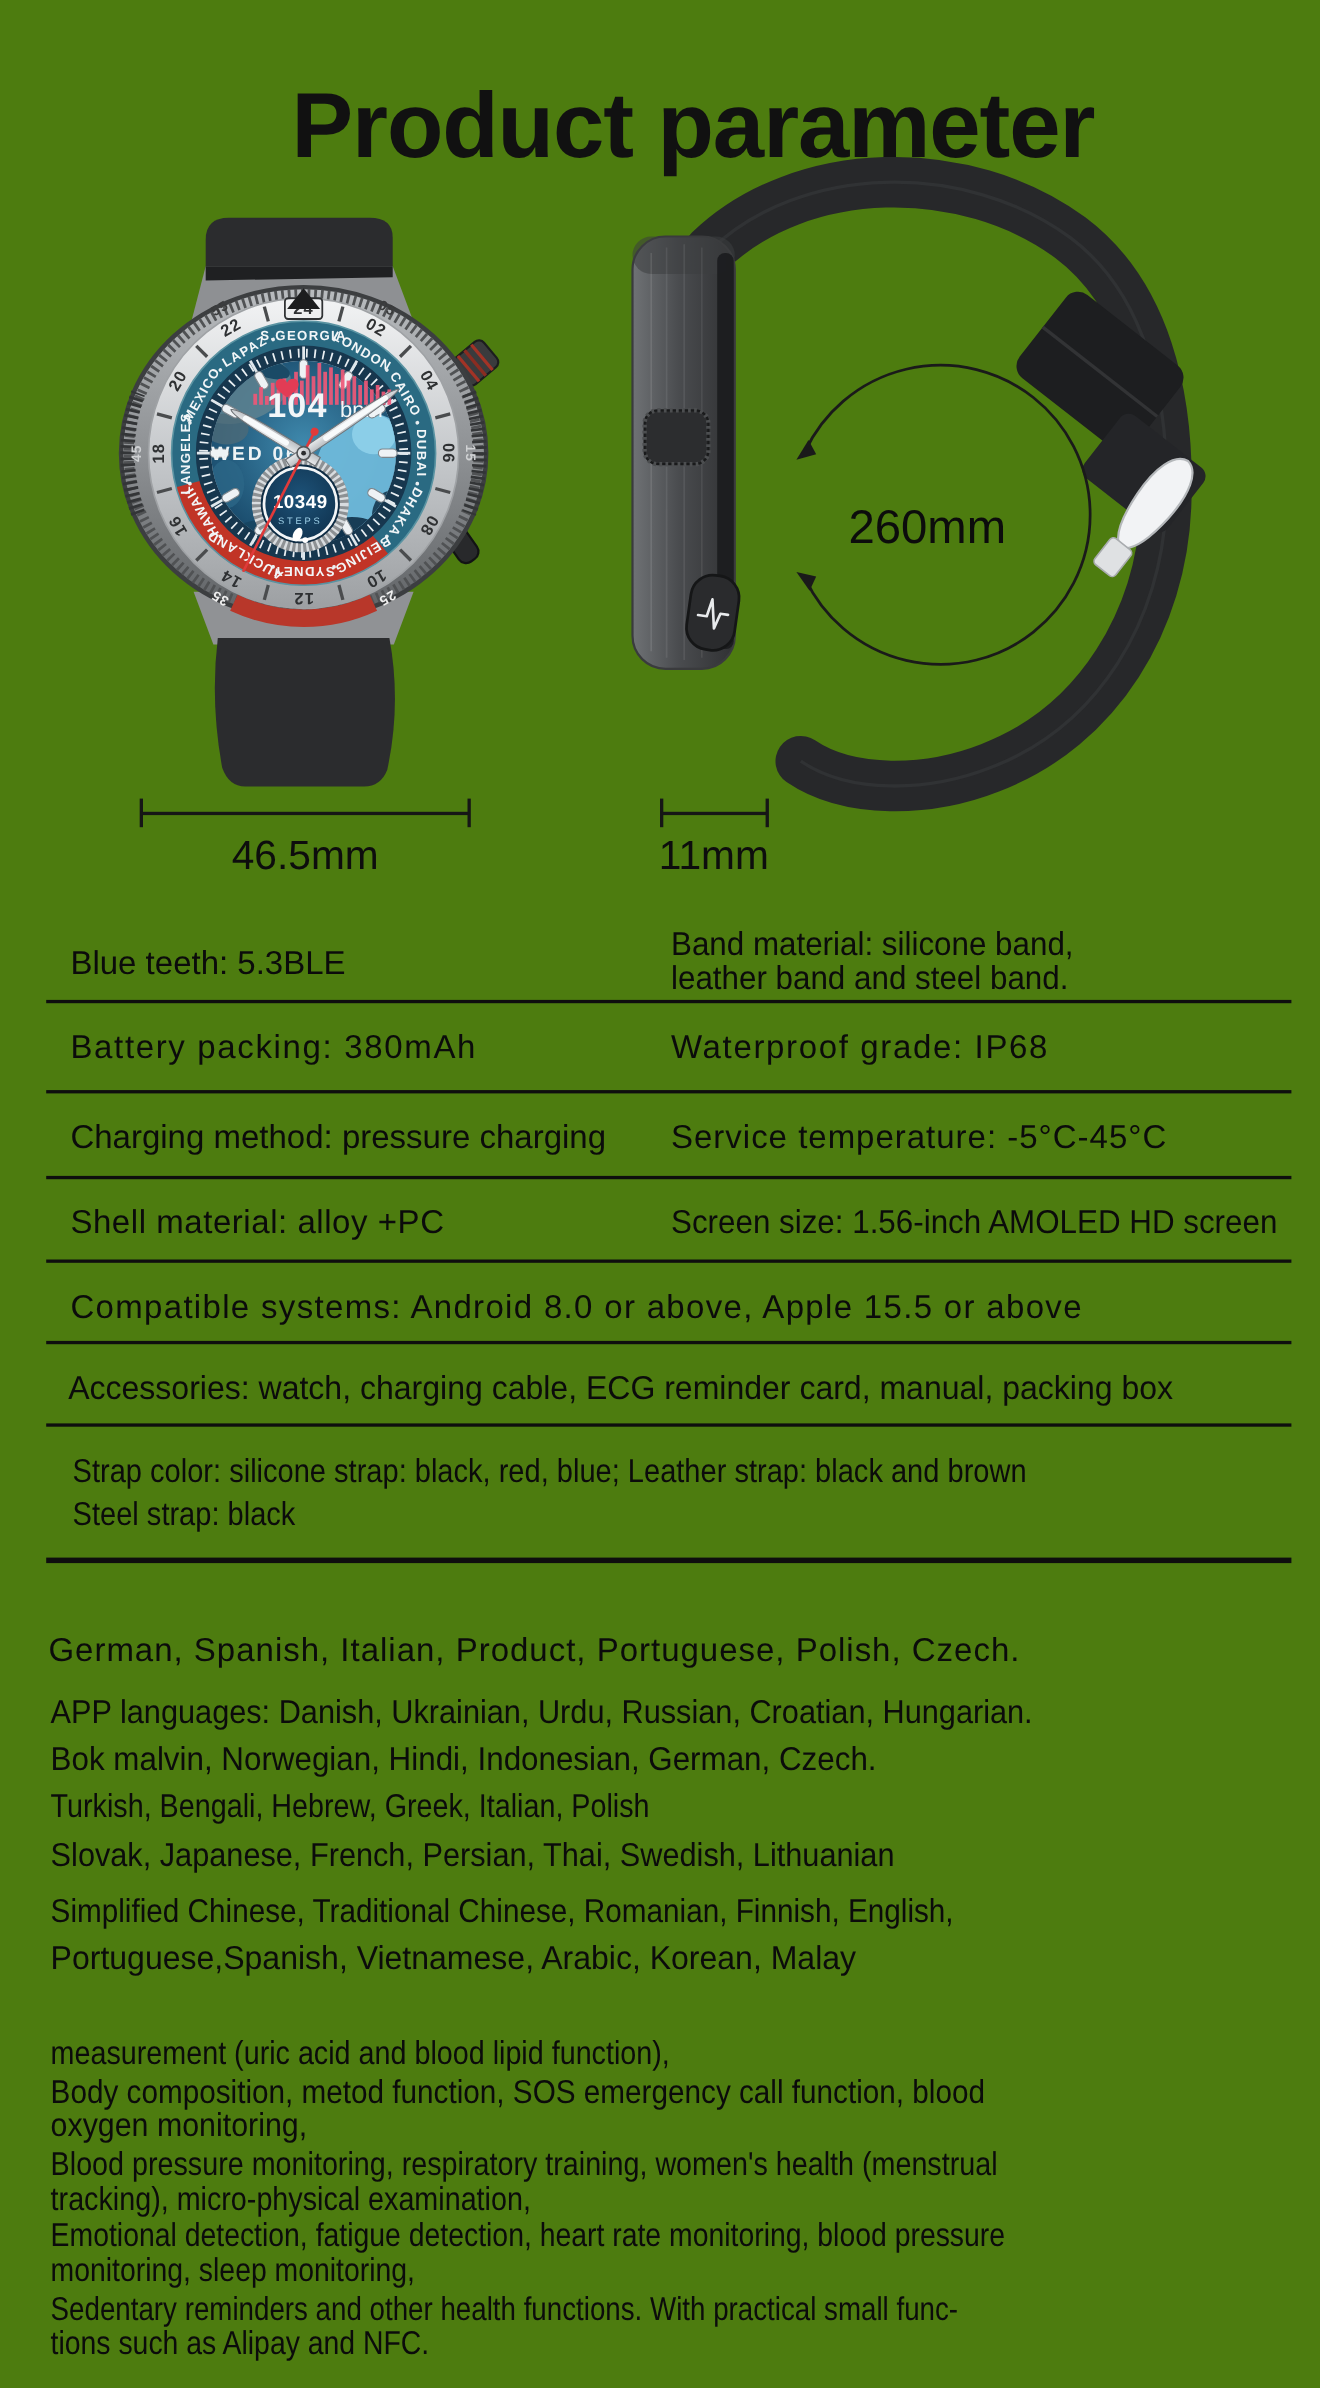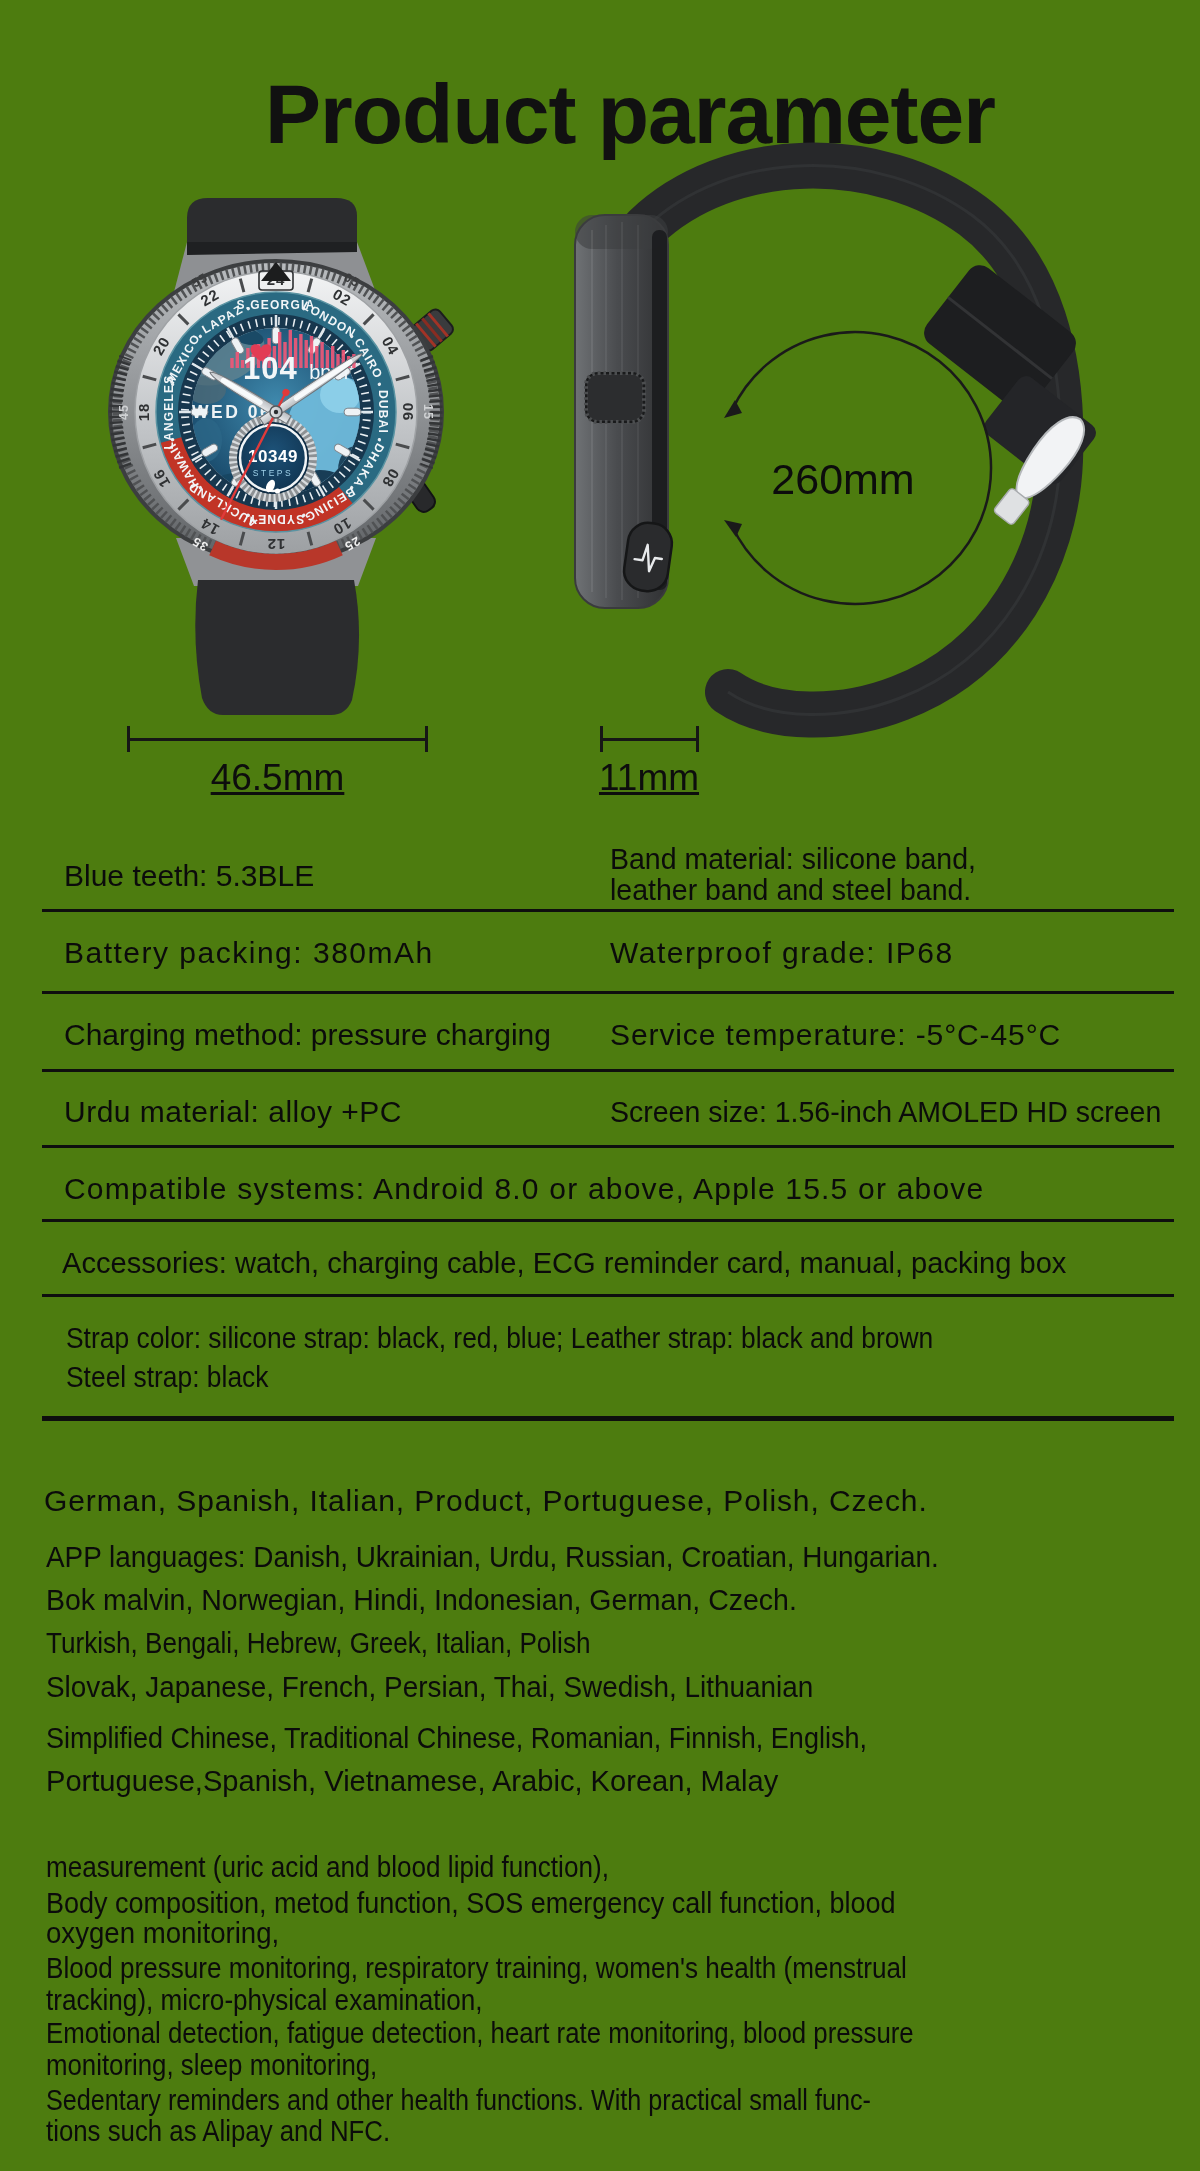--- a/index.html
+++ b/index.html
@@ -11,21 +11,21 @@
       transform-origin:left center;color:#0b0b0b;}
   .sx97{transform:scaleX(.97)} .sx95{transform:scaleX(.95)} .sx93{transform:scaleX(.93)}
   .sx90{transform:scaleX(.90)} .sx88{transform:scaleX(.88)} .sx87{transform:scaleX(.87)}
   .sx86{transform:scaleX(.86)} .sx84{transform:scaleX(.84)} .sx92{transform:scaleX(.92)}
   .ls15{letter-spacing:1.5px} .ls12{letter-spacing:1.2px} .ls09{letter-spacing:.9px}
   .ls05{letter-spacing:.5px}
   .hr{position:absolute;left:42px;width:1132px;height:3px;background:#0e0e0e;}
   .hr.thick{height:5px;}
   .mline{position:absolute;height:3px;background:#161616;}
   .mtick{position:absolute;width:3px;height:26px;background:#161616;}
-  .mlabel{position:absolute;text-align:center;font-size:37px;color:#0d0d0d;text-decoration:underline;}
+  .mlabel{position:absolute;text-align:center;font-size:37px;color:#0d0d0d;}
   svg text{font-family:"Liberation Sans",sans-serif;}
 </style>
 </head>
 <body>
 
 <div class="canvas">
 
   <div class="title">Product parameter</div>
 
   <svg style="position:absolute;left:56px;top:140px" width="440" height="600" viewBox="0 0 440 600">
@@ -350,21 +350,21 @@
   <div class="hr" style="top:909px"></div>
 
   <div class="ln ls15" style="left:64px;top:935px">Battery packing: 380mAh</div>
   <div class="ln ls15" style="left:610px;top:935px">Waterproof grade: IP68</div>
   <div class="hr" style="top:991px"></div>
 
   <div class="ln" style="left:64px;top:1017px">Charging method: pressure charging</div>
   <div class="ln ls09" style="left:610px;top:1017px">Service temperature: -5°C-45°C</div>
   <div class="hr" style="top:1069px"></div>
 
-  <div class="ln ls05" style="left:64px;top:1094px">Urdu material: alloy +PC</div>
+  <div class="ln ls05" style="left:64px;top:1094px">Shell material: alloy +PC</div>
   <div class="ln sx95" style="left:610px;top:1094px">Screen size: 1.56-inch AMOLED HD screen</div>
   <div class="hr" style="top:1145px"></div>
 
   <div class="ln ls12" style="left:64px;top:1171px">Compatible systems: Android 8.0 or above, Apple 15.5 or above</div>
   <div class="hr" style="top:1219px"></div>
 
   <div class="ln sx97" style="left:62px;top:1245px">Accessories: watch, charging cable, ECG reminder card, manual, packing box</div>
   <div class="hr" style="top:1294px"></div>
 
   <div class="ln sx88" style="left:66px;top:1320px">Strap color: silicone strap: black, red, blue; Leather strap: black and brown</div>

